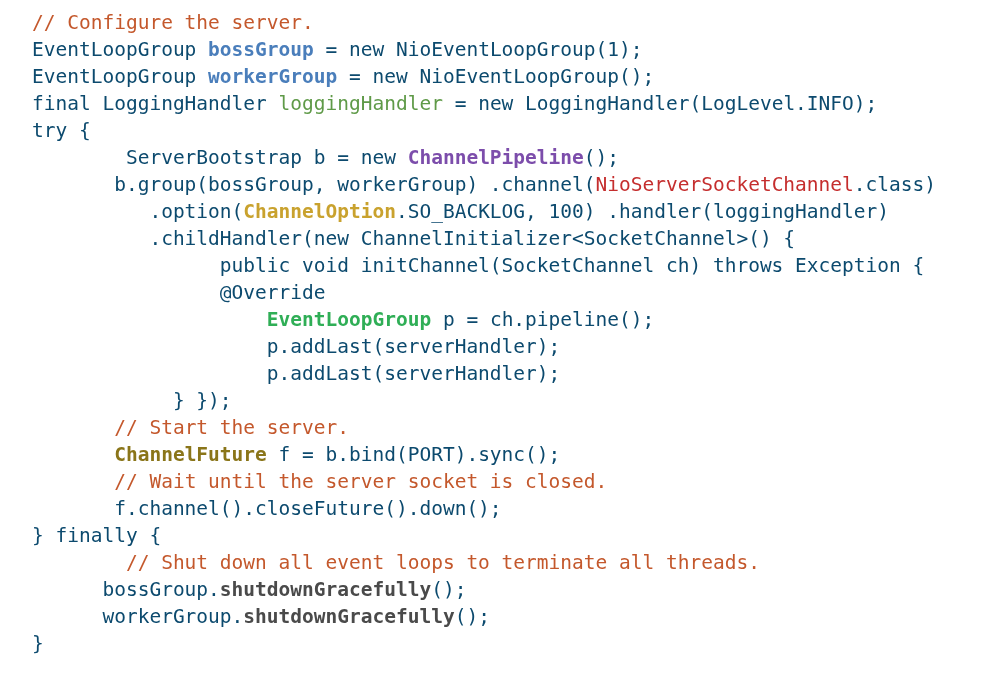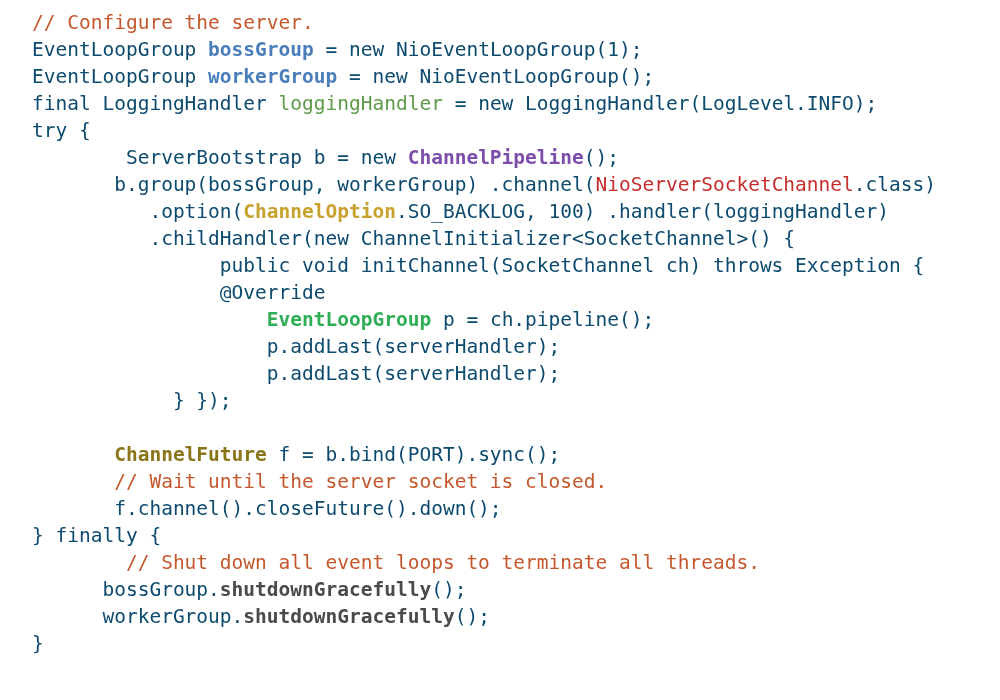--- a/index.html
+++ b/index.html
@@ -68,21 +68,21 @@
     <div class="code-line"><span class="tok t-plain">        ServerBootstrap b = new </span><span class="tok t-purple">ChannelPipeline</span><span class="tok t-plain">();</span></div>
     <div class="code-line"><span class="tok t-plain">       b.group(bossGroup, workerGroup) .channel(</span><span class="tok t-red">NioServerSocketChannel</span><span class="tok t-plain">.class)</span></div>
     <div class="code-line"><span class="tok t-plain">          .option(</span><span class="tok t-gold">ChannelOption</span><span class="tok t-plain">.SO_BACKLOG, 100) .handler(loggingHandler)</span></div>
     <div class="code-line"><span class="tok t-plain">          .childHandler(new ChannelInitializer&lt;SocketChannel&gt;() {</span></div>
     <div class="code-line"><span class="tok t-plain">                public void initChannel(SocketChannel ch) throws Exception {</span></div>
     <div class="code-line"><span class="tok t-plain">                @Override</span></div>
     <div class="code-line"><span class="tok t-plain">                    </span><span class="tok t-green">EventLoopGroup</span><span class="tok t-plain"> p = ch.pipeline();</span></div>
     <div class="code-line"><span class="tok t-plain">                    p.addLast(serverHandler);</span></div>
     <div class="code-line"><span class="tok t-plain">                    p.addLast(serverHandler);</span></div>
     <div class="code-line"><span class="tok t-plain">            } });</span></div>
-    <div class="code-line"><span class="tok t-plain">       </span></div>
+    <div class="code-line"><span class="tok t-plain">       </span><span class="tok t-comment">// Start the server.</span></div>
     <div class="code-line"><span class="tok t-plain">       </span><span class="tok t-olive">ChannelFuture</span><span class="tok t-plain"> f = b.bind(PORT).sync();</span></div>
     <div class="code-line"><span class="tok t-plain">       </span><span class="tok t-comment">// Wait until the server socket is closed.</span></div>
     <div class="code-line"><span class="tok t-plain">       f.channel().closeFuture().down();</span></div>
     <div class="code-line"><span class="tok t-plain">} finally {</span></div>
     <div class="code-line"><span class="tok t-plain">        </span><span class="tok t-comment">// Shut down all event loops to terminate all threads.</span></div>
     <div class="code-line"><span class="tok t-plain">      bossGroup.</span><span class="tok t-bold">shutdownGracefully</span><span class="tok t-plain">();</span></div>
     <div class="code-line"><span class="tok t-plain">      workerGroup.</span><span class="tok t-bold">shutdownGracefully</span><span class="tok t-plain">();</span></div>
     <div class="code-line"><span class="tok t-plain">}</span></div>
   </div>
 

